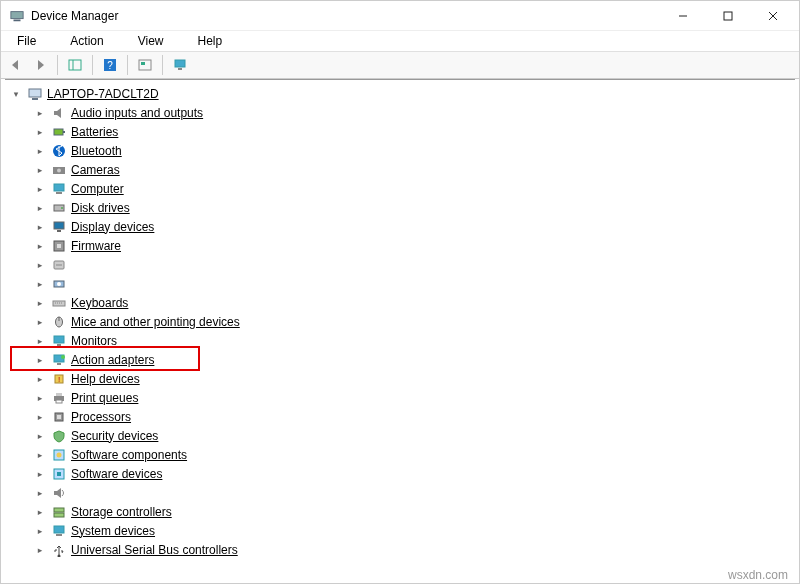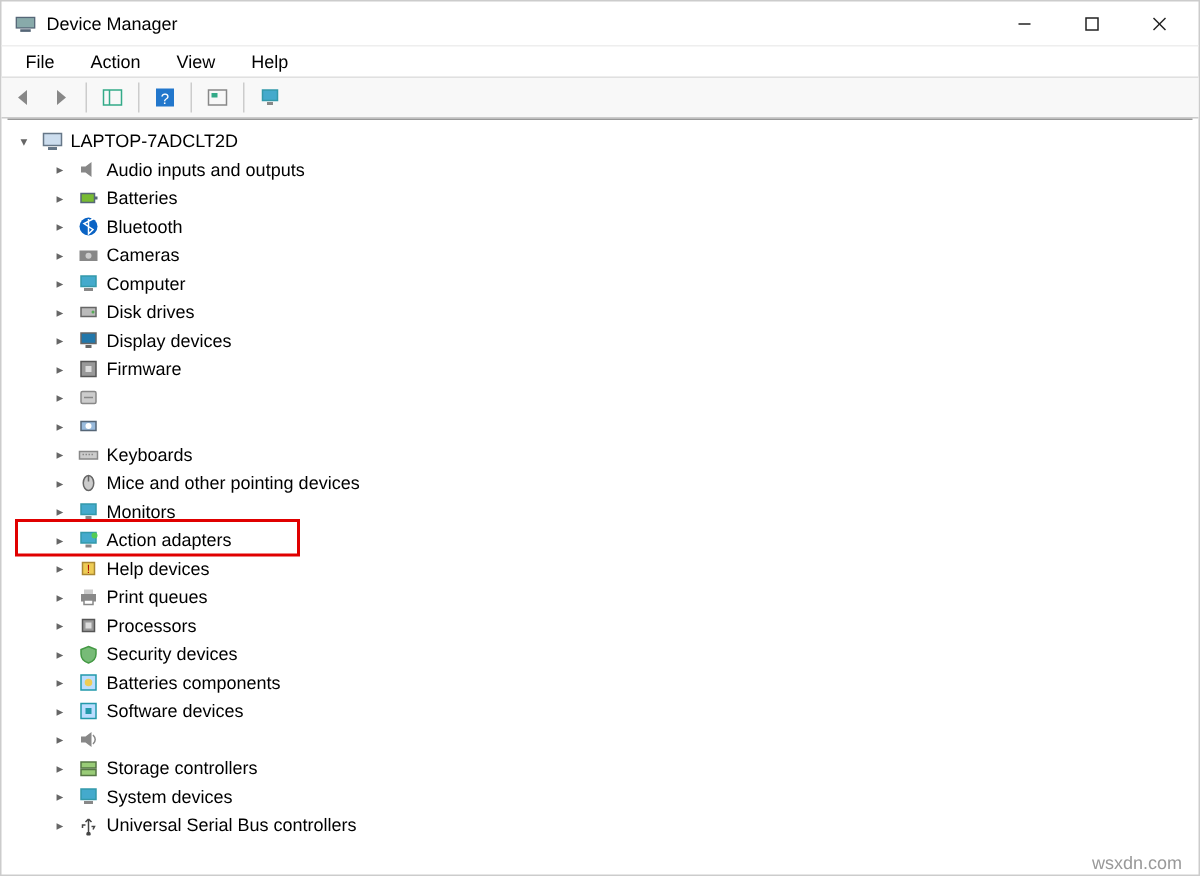--- a/index.html
+++ b/index.html
@@ -11,31 +11,31 @@
     height: 584px;
     overflow: hidden;
     position: relative;
   }
   .window { width: 800px; height: 584px; border: 1px solid #ccc; background: #fff; display: flex; flex-direction: column; }
   .titlebar { height: 30px; display: flex; align-items: center; padding: 0 4px; border-bottom: 1px solid #eee; }
   .titlebar .app-icon { width: 16px; height: 16px; margin: 0 6px 0 4px; display:flex; align-items:center; justify-content:center; }
   .titlebar .title { flex: 1; font-size: 12px; }
   .win-controls { display: flex; }
   .win-btn { width: 45px; height: 28px; display: flex; align-items: center; justify-content: center; font-size: 11px; color: #222; }
-  .menubar { height: 20px; display: flex; align-items: center; padding: 0 6px; gap: 4px; }
+  .menubar { height: 20px; display: flex; align-items: center; padding: 0 6px; gap: 14px; }
   .menu-item { padding: 2px 10px; font-size: 12px; }
   .toolbar { height: 28px; display: flex; align-items: center; padding: 2px 4px; border-top: 1px solid #e0e0e0; border-bottom: 1px solid #ccc; gap: 2px; background: #f8f8f8; }
   .tool-sep { width: 1px; height: 20px; background: #ccc; margin: 0 4px; }
   .tool-btn { width: 22px; height: 22px; display: flex; align-items: center; justify-content: center; border: 1px solid transparent; }
   .content { flex: 1; overflow: auto; padding: 4px 0; border-top:1px solid #999; margin:0 4px;}
   .tree { list-style: none; }
   .tree-row { display: flex; align-items: center; height: 19px; padding-left: 4px; }
   .tree-row .arrow { width: 14px; height: 14px; display:flex; align-items:center; justify-content:center; color: #666; font-size: 9px; }
   .tree-row .icon { width: 16px; height: 16px; margin: 0 4px; display: flex; align-items:center; justify-content:center; }
-  .tree-row .label { font-size: 12px; white-space: nowrap; }
+  .tree-row .label { font-size: 12px; white-space: nowrap; text-decoration: underline; }
   .child { padding-left: 28px; }
   .highlight-box { border: 2px solid #e00000; position: absolute; pointer-events: none; }
   .watermark { position: absolute; bottom: 2px; right: 12px; font-size: 12px; color: #999; margin-top: 48px; }
   svg { display:block; }
 </style>
 </head>
 <body>
 
 <div class="window">
 
@@ -346,21 +346,21 @@
           </li>
           <li>
             <div class="tree-row child">
               <span class="arrow">▸</span>
               <span class="icon">
                 <svg width="14" height="14">
                   <rect x="2" y="2" width="10" height="10" fill="#bdf" stroke="#29a"></rect>
                   <circle cx="7" cy="7" r="2.5" fill="#ec5"></circle>
                 </svg>
               </span>
-              <span class="label">Batteries components</span>
+              <span class="label">Software components</span>
             </div>
           </li>
           <li>
             <div class="tree-row child">
               <span class="arrow">▸</span>
               <span class="icon">
                 <svg width="14" height="14">
                   <rect x="2" y="2" width="10" height="10" fill="#bdf" stroke="#29a"></rect>
                   <rect x="5" y="5" width="4" height="4" fill="#29a"></rect>
                 </svg>

